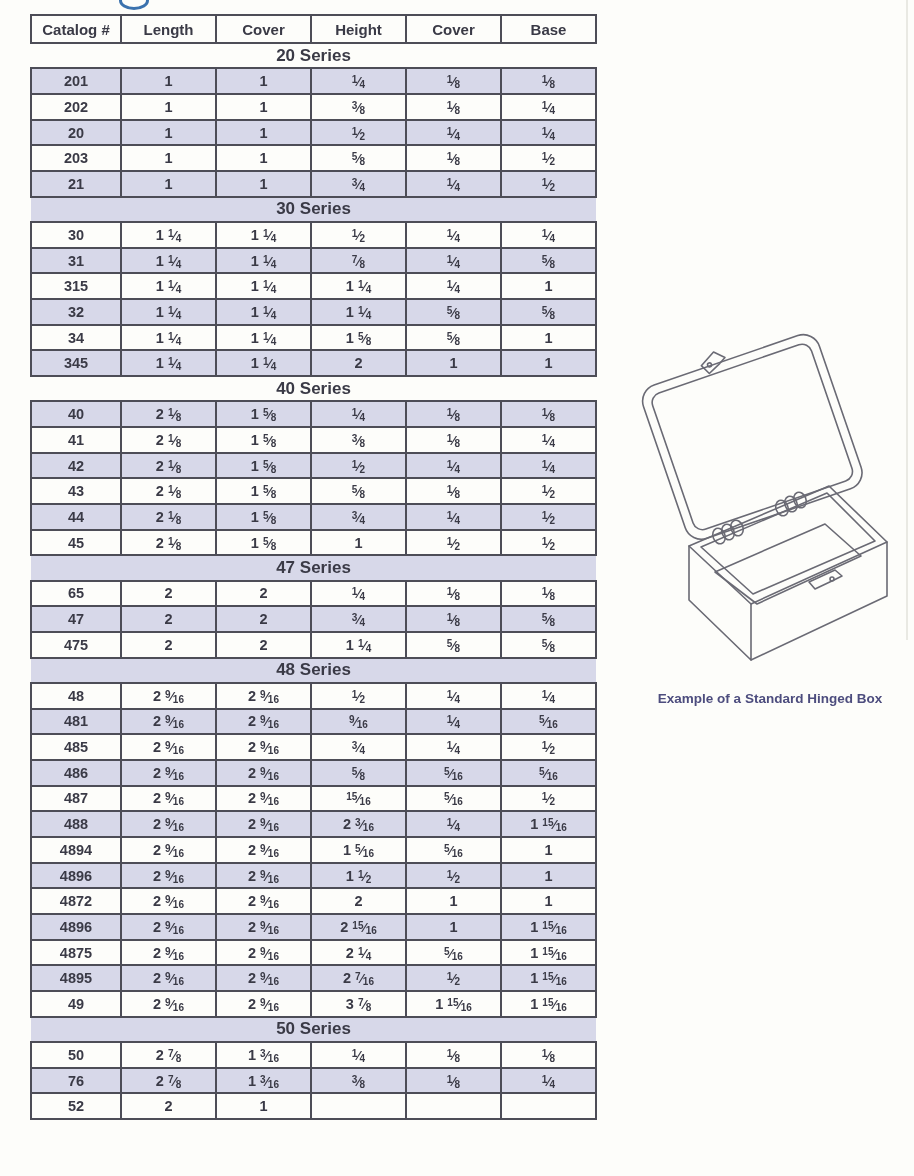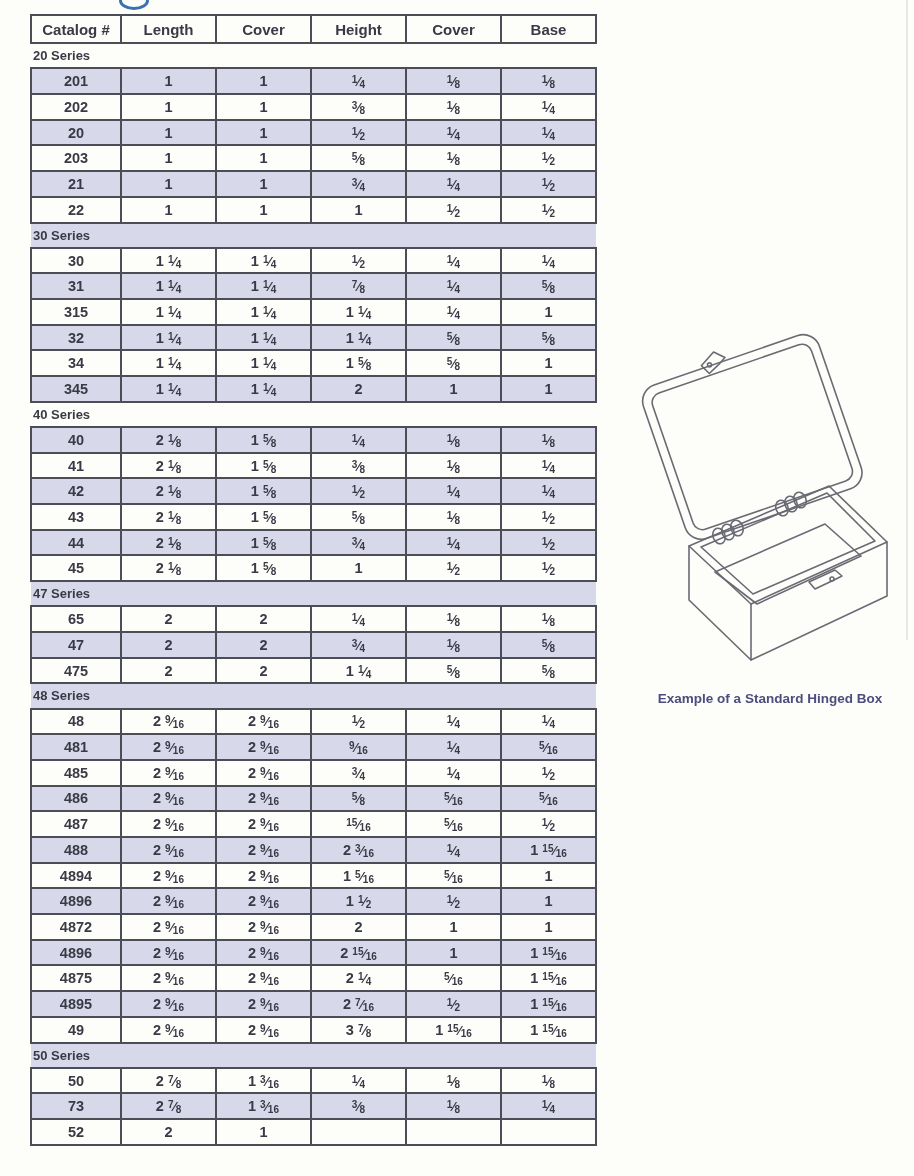--- a/index.html
+++ b/index.html
@@ -32,22 +32,22 @@
     text-align:center;vertical-align:middle;
     font-weight:700;
     padding:1.6px 2px;
     overflow:hidden;white-space:nowrap;
   }
   .tbl th{font-size:15px;height:23px;font-weight:700;margin-top:36px;}
   .tbl td{font-size:14.5px;height:20.5px;}
   .tbl col.c0{width:90px;}
   .tbl tr.alt td{background:var(--shade);}
   .tbl td.series{
-    text-align:left;border-left:none;border-right:none;
-    padding-left:2px;font-size:13px;height:20px;
+    text-align:center;border-left:none;border-right:none;
+    padding-left:2px;font-size:17px;height:20px;
   }
   sup{font-size:10px;line-height:0;vertical-align:3px;}
   sub{font-size:10px;line-height:0;vertical-align:-2px;}
   .frslash{font-size:13px;}
   
   .illus{position:absolute;left:633px;top:330px;width:272px;height:352px;}
   .illus svg{width:100%;height:100%;}
   .caption{
     position:absolute;left:620px;top:691px;width:300px;
     text-align:center;font-size:13.5px;font-weight:700;color:var(--caption);
@@ -119,28 +119,20 @@
         <td><sup>1</sup><span class="frslash">⁄</span><sub>2</sub></td>
       </tr>
       <tr class="alt">
         <td>21</td>
         <td>1</td>
         <td>1</td>
         <td><sup>3</sup><span class="frslash">⁄</span><sub>4</sub></td>
         <td><sup>1</sup><span class="frslash">⁄</span><sub>4</sub></td>
         <td><sup>1</sup><span class="frslash">⁄</span><sub>2</sub></td>
       </tr>
-      <tr>
-        <td>22</td>
-        <td>1</td>
-        <td>1</td>
-        <td>1</td>
-        <td><sup>1</sup><span class="frslash">⁄</span><sub>2</sub></td>
-        <td><sup>1</sup><span class="frslash">⁄</span><sub>2</sub></td>
-      </tr>
       <tr class="alt">
         <td colspan="6" class="series">30 Series</td>
       </tr>
       <tr>
         <td>30</td>
         <td>1 <sup>1</sup><span class="frslash">⁄</span><sub>4</sub></td>
         <td>1 <sup>1</sup><span class="frslash">⁄</span><sub>4</sub></td>
         <td><sup>1</sup><span class="frslash">⁄</span><sub>2</sub></td>
         <td><sup>1</sup><span class="frslash">⁄</span><sub>4</sub></td>
         <td><sup>1</sup><span class="frslash">⁄</span><sub>4</sub></td>
@@ -375,21 +367,21 @@
       </tr>
       <tr>
         <td>50</td>
         <td>2 <sup>7</sup><span class="frslash">⁄</span><sub>8</sub></td>
         <td>1 <sup>3</sup><span class="frslash">⁄</span><sub>16</sub></td>
         <td><sup>1</sup><span class="frslash">⁄</span><sub>4</sub></td>
         <td><sup>1</sup><span class="frslash">⁄</span><sub>8</sub></td>
         <td><sup>1</sup><span class="frslash">⁄</span><sub>8</sub></td>
       </tr>
       <tr class="alt">
-        <td>73</td>
+        <td>76</td>
         <td>2 <sup>7</sup><span class="frslash">⁄</span><sub>8</sub></td>
         <td>1 <sup>3</sup><span class="frslash">⁄</span><sub>16</sub></td>
         <td><sup>3</sup><span class="frslash">⁄</span><sub>8</sub></td>
         <td><sup>1</sup><span class="frslash">⁄</span><sub>8</sub></td>
         <td><sup>1</sup><span class="frslash">⁄</span><sub>4</sub></td>
       </tr>
       <tr>
         <td>52</td>
         <td>2 </td>
         <td>1 </td>

